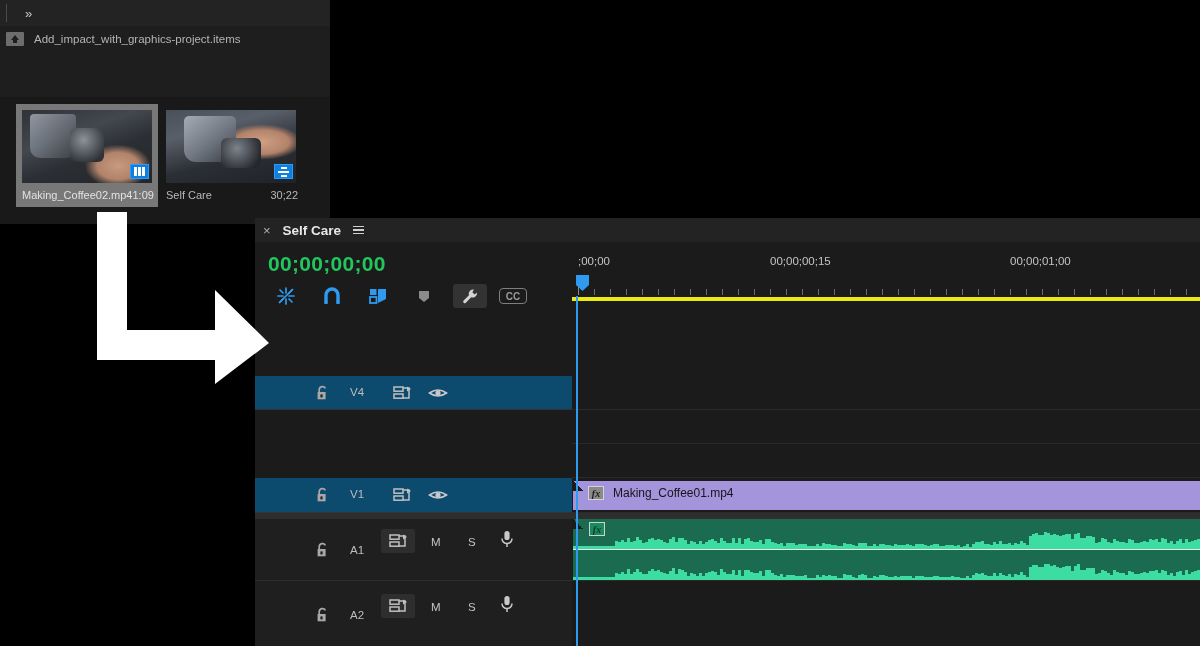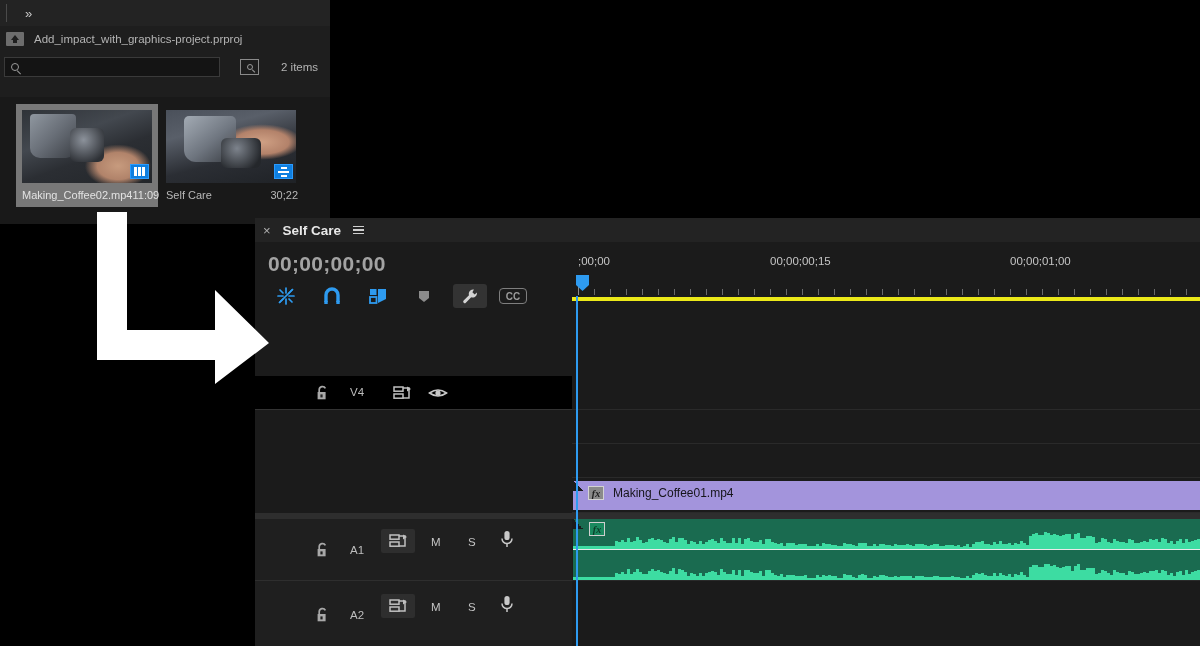--- a/index.html
+++ b/index.html
@@ -136,21 +136,21 @@
   .timeline-panel {
     position: absolute; left: 255px; top: 218px; width: 945px; height: 428px;
     background: #1b1b1b;
   }
   .tl-tabbar { height: 24px; display: flex; align-items: center; gap: 12px; padding-left: 8px; background: #232323; }
   .tl-close { color: #b0b0b0; font-size: 13px; cursor: pointer; line-height: 1; }
   .tl-title { color: #e8e8e8; font-size: 13.5px; font-weight: 600; }
 
   .tl-header { position: relative; height: 78px; background: #1b1b1b; }
   .timecode {
-    position: absolute; left: 13px; top: 10px; color: #a3a3a3; font-size: 21px;
+    position: absolute; left: 13px; top: 10px; color: #22c55e; font-size: 21px;
     font-weight: bold; letter-spacing: .3px;
   }
   .tool-row { position: absolute; left: 14px; top: 42px; display: flex; align-items: center; gap: 0; }
   .tool { width: 34px; height: 24px; display: flex; align-items: center; justify-content: center;
     margin-right: 12px; cursor: pointer; border-radius: 3px; }
   .tool.active { background: #333333; }
   .cc-btn { width: 28px; height: 16px; border: 1.6px solid #7e7e7e; border-radius: 4px;
     display: flex; align-items: center; justify-content: center; color: #9b9b9b;
     font-size: 10px; font-weight: bold; cursor: pointer; text-align: center; }
 
@@ -165,21 +165,21 @@
     position: absolute; top: 33px; width: 13px; height: 16px; background: #2e9bf0;
     clip-path: polygon(0 0, 100% 0, 100% 62%, 50% 100%, 0 62%);
   }
   .playhead-line { position: absolute; top: 41px; bottom: 0; width: 2px; background: #2e9bf0; z-index: 30; }
 
   .hdr-divider { position: absolute; left: 0; right: 0; top: 157px; height: 1px; background: #3c3c3c; }
 
   
   .tracks { position: absolute; left: 0; right: 0; top: 158px; bottom: 0; }
   .track { position: relative; width: 100%; }
-  .track-head { position: absolute; left: 0; top: 0; bottom: 0; width: 317px; background: #000000;
+  .track-head { position: absolute; left: 0; top: 0; bottom: 0; width: 317px; background: #0c4a6e;
     border-bottom: 1px solid #333; }
   .track.audio .track-head { background: #1f1f1f; border-bottom: 1px solid #2e2e2e; }
   .track-body { position: absolute; left: 317px; right: 0; top: 0; bottom: 0; background: #1b1b1b;
     border-bottom: 1px solid #2a2a2a; }
   .track.audio .track-body { background: #1b1b1b; }
 
   .lock { position: absolute; left: 61px; width: 14px; cursor: pointer; }
   .tname { position: absolute; left: 95px; color: #bdbdbd; font-size: 11.5px; }
   .tgl { position: absolute; width: 34px; height: 24px; display: flex; align-items: center;
     justify-content: center; cursor: pointer; border-radius: 2px; }
@@ -225,47 +225,37 @@
 
   <div class="project-panel">
 
     <div class="panel-tabbar">
       <div class="tab-divider"></div>
       <span class="overflow-btn">»</span>
     </div>
 
     <div class="project-path">
       <span class="updir-icon"></span>
-      <span class="path-text">Add_impact_with_graphics-project.prproj</span>
+      <span class="path-text">Add_impact_with_graphics-project.items</span>
     </div>
 
-    <div class="search-row">
-      <div class="search-box">
-        <span class="mag"></span>
-        <input class="search-input" type="text" placeholder="" style="">
-      </div>
-      <div class="find-btn">
-        <span class="mag"></span>
-      </div>
-      <span class="item-count">2 items</span>
-    </div>
 
     <div class="bin-area">
 
       <div class="bin-item selected">
         <div class="thumb t1">
           <div class="badge">
               <i></i>
               <i></i>
               <i></i>
             </div>
         </div>
         <div class="item-row">
           <span class="item-name">Making_Coffee02.mp4</span>
-          <span class="item-dur">11:09</span>
+          <span class="item-dur">1:09</span>
         </div>
       </div>
 
       <div class="bin-item plain">
         <div class="thumb t2">
           <div class="badge seq">
               <i class="short"></i>
               <i></i>
               <i class="short"></i>
             </div>
@@ -421,20 +411,44 @@
 
       <div class="track" style="height:34px">
         <div class="track-body"></div>
       </div>
 
       <div class="track" style="height:34px">
         <div class="track-body"></div>
       </div>
 
       <div class="track" style="height:35px">
+        <div class="track-head">
+          <span class="lock" style="top:9px">
+            <svg width="13" height="16" viewBox="0 0 13 16">
+                <path d="M3.2 7V4.6a3.3 3.3 0 0 1 6.2-1.3" fill="none" stroke="#a8a8a8" stroke-width="1.7"></path>
+                <rect x="1.6" y="7" width="8" height="7.3" fill="#a8a8a8"></rect>
+                <rect x="4.4" y="9.4" width="2.2" height="3" fill="#252525"></rect>
+              </svg>
+          </span>
+          <span class="tname" style="top:10px">V1</span>
+          <span class="tgl" style="left:130px;top:5px">
+            <svg width="19" height="15" viewBox="0 0 19 15">
+                <rect x="1" y="1" width="9" height="4.2" fill="none" stroke="#c0c0c0" stroke-width="1.5"></rect>
+                <rect x="1" y="8" width="9" height="4.2" fill="none" stroke="#c0c0c0" stroke-width="1.5"></rect>
+                <path d="M10 2 L16 2 L16 12 L10 12" fill="none" stroke="#c0c0c0" stroke-width="1.5"></path>
+                <path d="M14 0.5 L18 3 L14 5.5 Z" fill="#c0c0c0"></path>
+              </svg>
+          </span>
+          <span class="tgl" style="left:166px;top:5px">
+            <svg width="20" height="14" viewBox="0 0 20 14">
+                <path d="M1.5 7 Q10 1 18.5 7 Q10 13 1.5 7 Z" fill="none" stroke="#c8c8c8" stroke-width="1.6"></path>
+                <circle cx="10" cy="7" r="2.6" fill="#c8c8c8"></circle>
+              </svg>
+          </span>
+        </div>
         <div class="track-body">
           <div class="clip-video">
             <span class="corner"></span>
             <span class="fx-badge">fx</span>
             <span class="clip-label">Making_Coffee01.mp4</span>
           </div>
         </div>
       </div>
 
       <div style="height:6px;background:#2e2e2e"></div>

